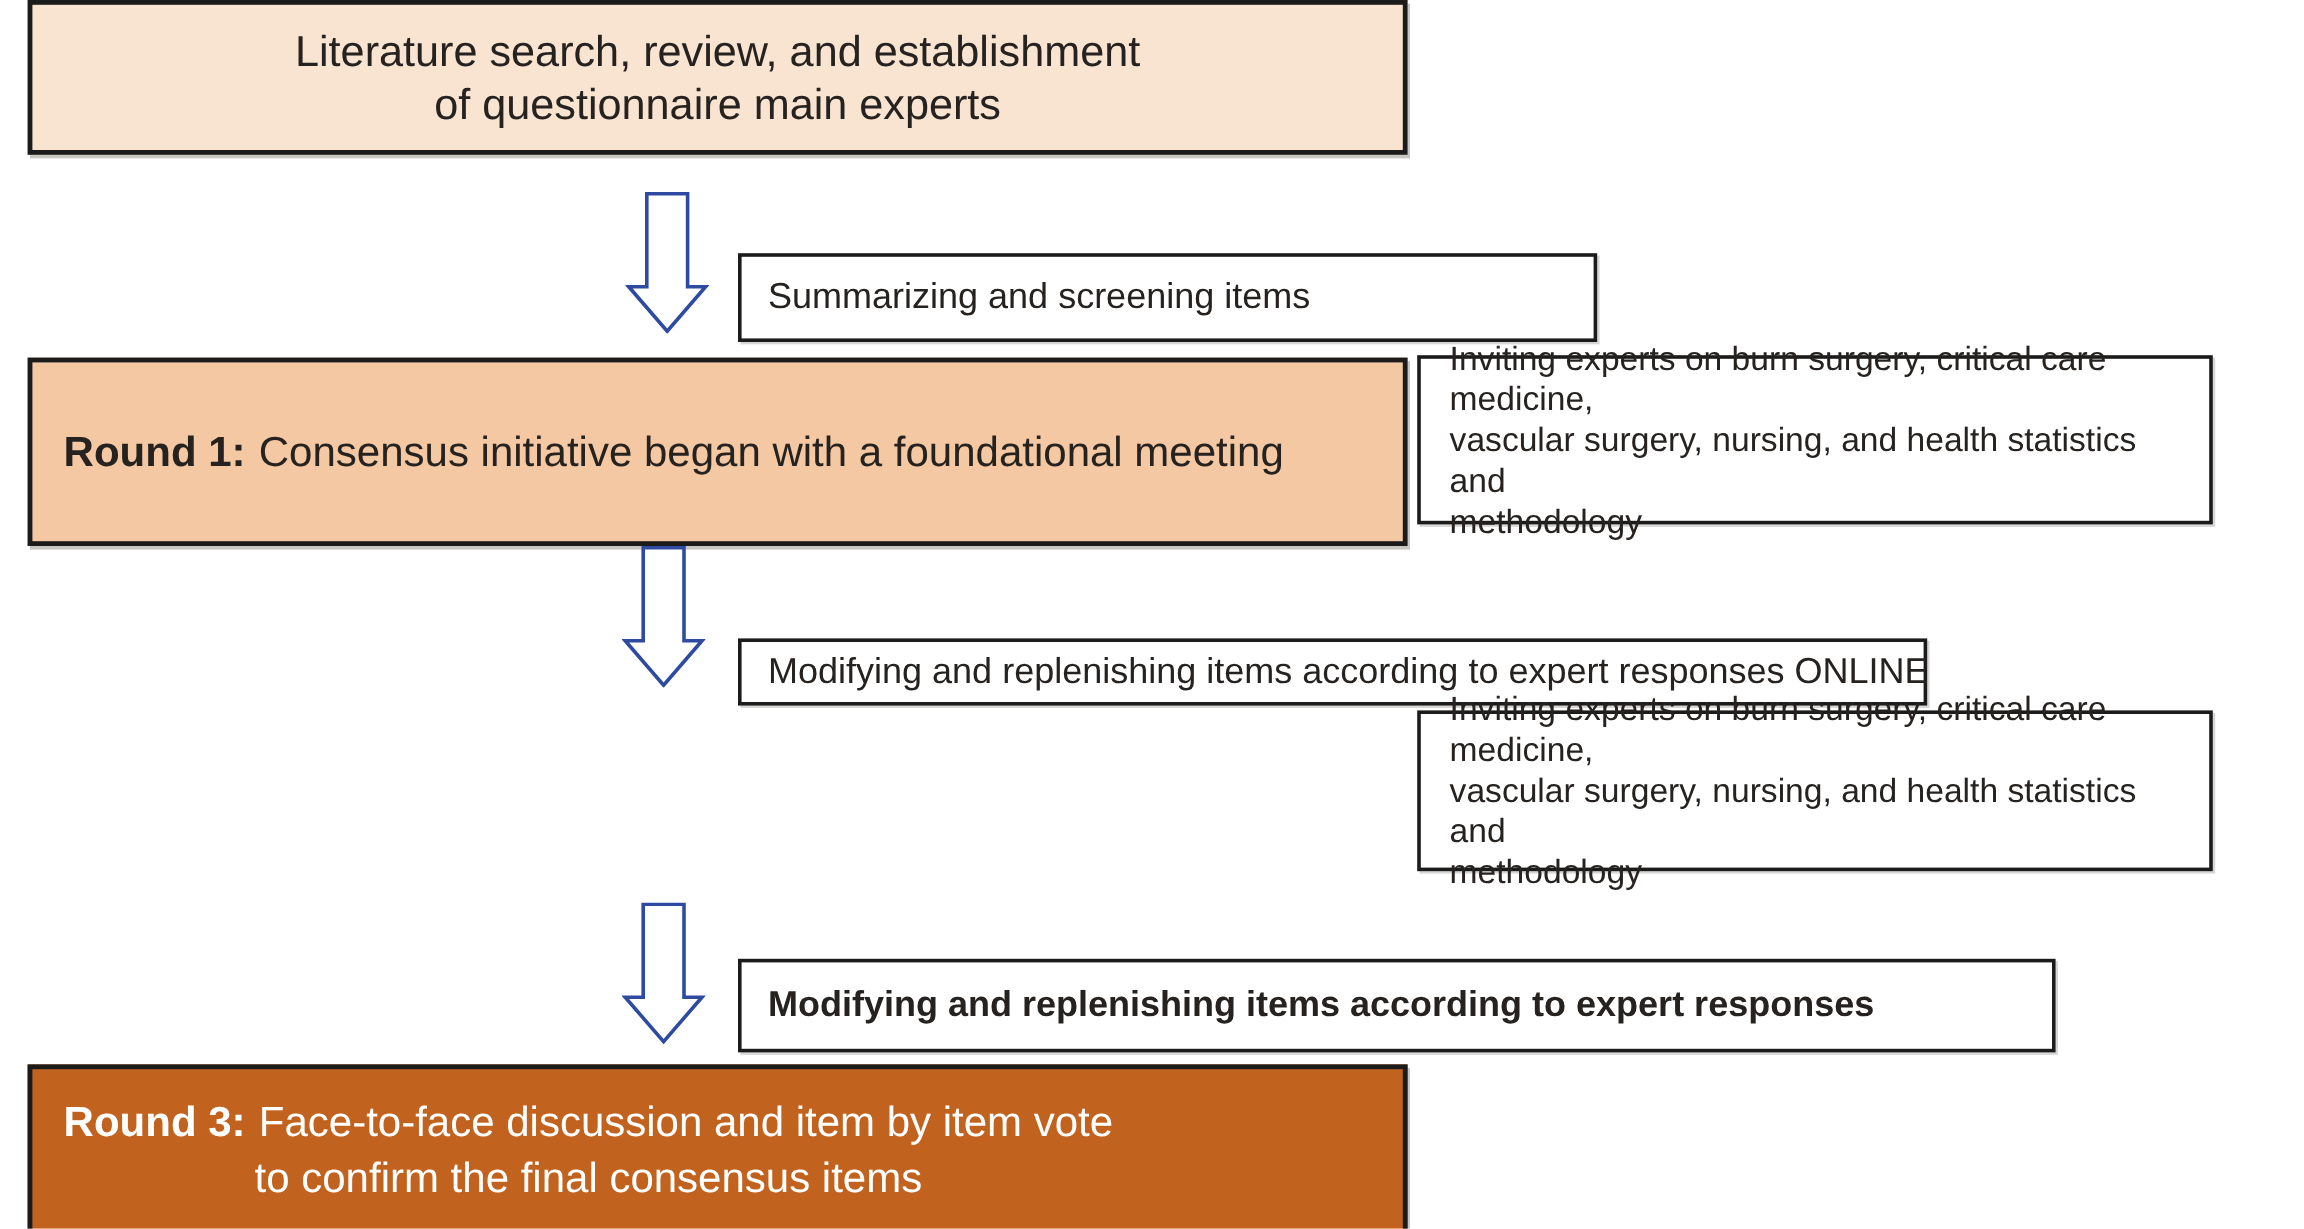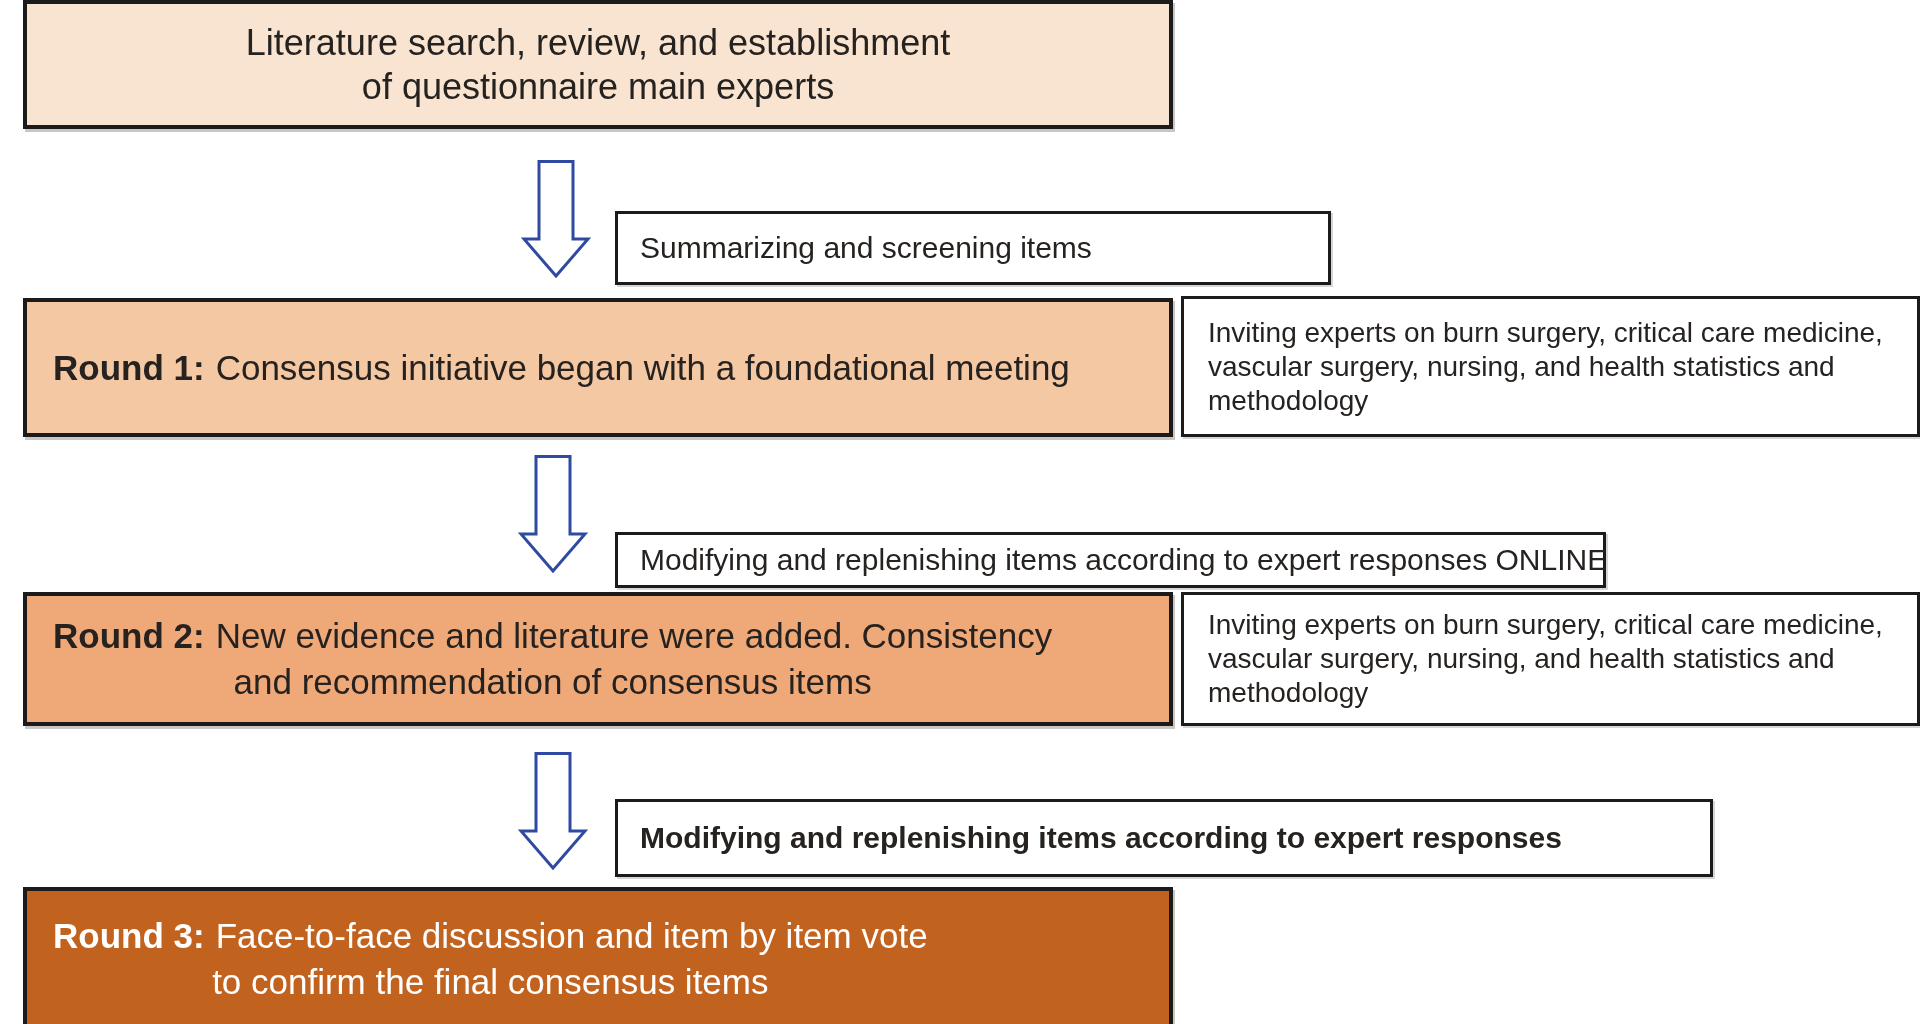--- a/index.html
+++ b/index.html
@@ -29,26 +29,26 @@
     font-size:36px;line-height:44px;text-align:center;
   }
   .round{
     left:0;width:1150px;background:var(--round1-fill);
     display:flex;align-items:center;
     font-size:35px;line-height:46px;padding-left:26px;
   }
   .round-lines{display:inline-block;text-align:center;}
   .round-line1{text-align:left;white-space:nowrap;}
   .round-label{font-weight:bold;margin-right:11px;}
-  #round1{top:298px;height:139px;background:var(--round1-fill);}
+  #round1{top:298px;height:157px;background:var(--round1-fill);}
   #round2{top:592px;height:134px;background:var(--round2-fill);}
   #round3{top:887px;height:144px;background:var(--round3-fill);color:var(--text-light);}
 
   .note{
-    left:1181px;width:739px;background:var(--process-fill);
+    left:1181px;width:663px;background:var(--process-fill);
     font-size:28px;line-height:34px;white-space:pre-line;
     display:flex;align-items:center;padding-left:24px;padding-right:10px;
     box-shadow:2px 2px 0 rgba(40,30,20,0.18);
   }
   #note1{top:296px;height:141px;}
   #note2{top:592px;height:134px;}
 
   .process{
     display:flex;align-items:center;
     font-size:30px;padding-left:22px;white-space:nowrap;
@@ -96,28 +96,20 @@
   </div>
 
   <svg id="arrow2" class="arrow" viewBox="0 0 70 118">
     <polygon points="18,1.5 52,1.5 52,79 67,79 35,116 3,79 18,79"></polygon>
   </svg>
 
   <div id="process2" class="box whitebox process">
     <span>Modifying and replenishing items according to expert responses ONLINE</span>
   </div>
 
-  <div id="round2" class="box fillbox round">
-    <div class="round-lines">
-      <div class="round-line1">
-        <span class="round-label">Round 2:</span><span>New evidence and literature were added. Consistency</span>
-      </div>
-      <div class="round-line2">and recommendation of consensus items</div>
-    </div>
-  </div>
 
   <div id="note2" class="box note">
     <span>Inviting experts on burn surgery, critical care medicine,
 vascular surgery, nursing, and health statistics and
 methodology</span>
   </div>
 
   <svg id="arrow3" class="arrow" viewBox="0 0 70 118">
     <polygon points="18,1.5 52,1.5 52,79 67,79 35,116 3,79 18,79"></polygon>
   </svg>

